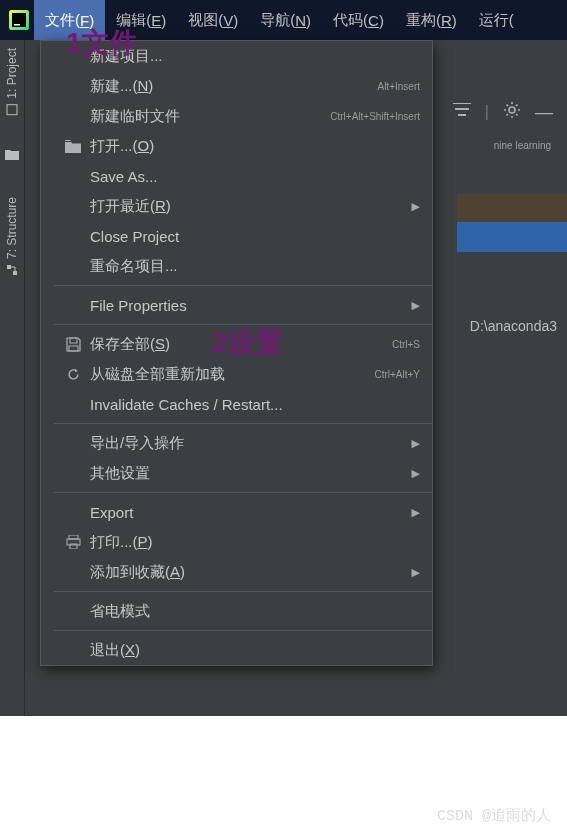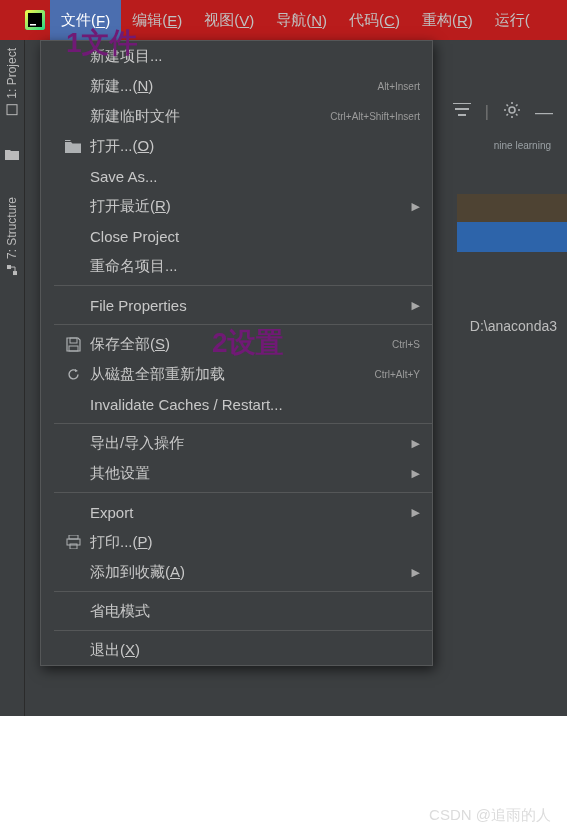--- a/index.html
+++ b/index.html
@@ -1,18 +1,18 @@
 <!DOCTYPE html>
 <html><head>
 <meta charset="utf-8">
 <style>
   * { margin: 0; padding: 0; box-sizing: border-box; font-family: "Segoe UI", "Microsoft YaHei", sans-serif; }
   body { width: 567px; height: 833px; background: #fff; overflow: hidden; position: relative; }
   .app { width: 567px; height: 716px; background: #3c3f41; color: #bbbbbb; position: relative; display: flex; flex-direction: column; }
-  .menubar { height: 40px; background: #b91c1c; display: flex; align-items: stretch; padding-left: 20px; }
+  .menubar { height: 40px; background: #0f172a; display: flex; align-items: stretch; padding-left: 4px; }
   .menubar .logo { width: 30px; display: flex; align-items: center; justify-content: center; }
   .menubar .logo svg { width: 24px; height: 24px; }
   .menubar .menu { display: flex; }
   .menubar .menu .mi { padding: 0 11px; display: flex; align-items: center; font-size: 15px; cursor: default; color: #c0c0c0; }
   .menubar .menu .mi .ul { text-decoration: underline; }
   .menubar .menu .mi.open { background: #4b6eaf; color: #fff; }
   .body { flex: 1; display: flex; position: relative; }
   .left-tabs { width: 25px; background: #3c3f41; border-right: 1px solid #2b2b2b; display: flex; flex-direction: column; align-items: center; }
   .left-tabs .vtab { writing-mode: vertical-rl; transform: rotate(180deg); font-size: 12px; color: #bbbbbb; padding: 8px 2px; display: flex; align-items: center; gap: 4px; }
   .left-tabs .icon { width: 14px; height: 14px; display: inline-flex; align-items: center; justify-content: center; }
@@ -30,21 +30,21 @@
   .dropdown .item .arrow { margin-left: auto; color: #a8a8a8; font-size: 11px; }
   .dropdown .item .licon { position: absolute; left: 10px; width: 18px; height: 18px; display: flex; align-items: center; justify-content: center; color: #aeb1b3; }
   .dropdown .item.selected .licon { color: #fff; }
   .dropdown .sep { height: 1px; background: #555758; margin: 4px 0; }
   .bluebar { position: absolute; left: 432px; top: 182px; right: 0; height: 30px; background: #2d64aa; }
   .brownbar { position: absolute; left: 432px; top: 154px; right: 0; height: 28px; background: #4e4333; }
   .breadcrumb { position: absolute; left: 16px; top: 55px; color: #cfcfcf; font-size: 14px; font-weight: 600; }
   .ann { position: absolute; color: #701a75; font-weight: 700; font-size: 28px; z-index: 20; font-family: "SimHei", sans-serif; text-align: center; }
   .ann1 { left: 66px; top: 24px; }
   .ann2 { left: 212px; top: 324px; }
-  .watermark { position: absolute; right: 16px; bottom: 8px; color: #dcdcdc; font-size: 15px; font-family: Liberation Sans, sans-serif; }
+  .watermark { position: absolute; right: 16px; bottom: 8px; color: #dcdcdc; font-size: 15px; font-family: Liberation Mono, monospace; }
   .expand-icon { position: absolute; left: 29px; top: 250px; color: #9b9b9b; font-size: 11px; }
 </style>
 </head>
 <body>
 
 <div class="app">
   <div class="menubar">
     <div class="logo">
       <svg viewBox="0 0 24 24">
           <rect x="2" y="2" width="20" height="20" rx="3" fill="#21d789"></rect>

